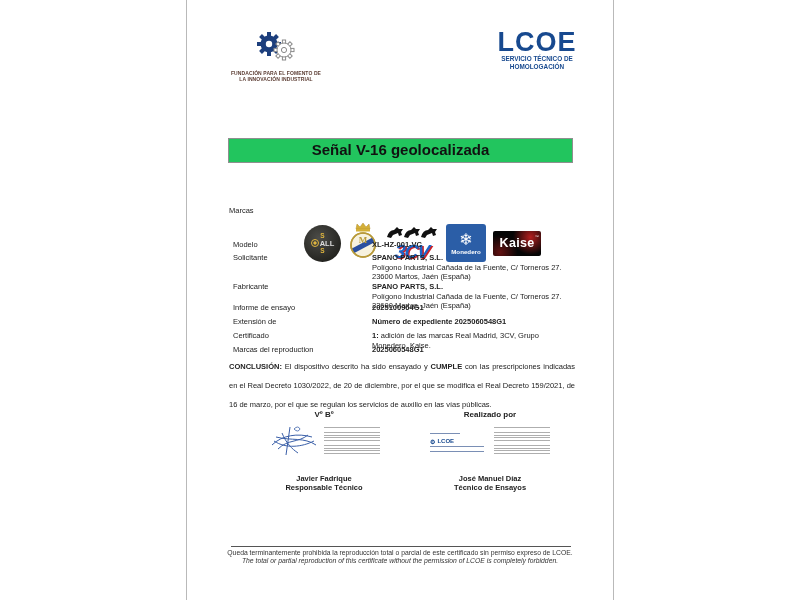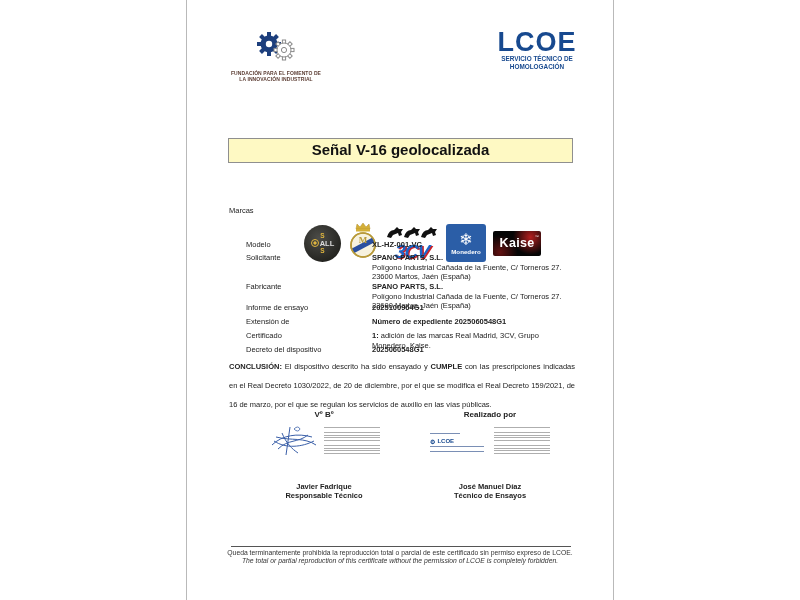--- a/index.html
+++ b/index.html
@@ -12,27 +12,27 @@
   .ffii-text{font-size:5px;font-weight:bold;color:#5c3d33;line-height:6px;margin-top:2px;letter-spacing:.1px;}
   .lcoe{left:300px;top:30px;width:100px;text-align:center;color:#17498f;}
   .lcoe-name{font-size:27px;font-weight:bold;letter-spacing:1px;line-height:25px;}
   .lcoe-sub{font-size:6.4px;font-weight:bold;line-height:7.5px;}
   
   .title{left:0;top:94px;width:100%;text-align:center;color:#1c75c1;font-weight:bold;}
   .title-l1{font-size:14.5px;line-height:17px;}
   .title-l2{font-size:13.5px;line-height:15px;}
   
   .pbox{left:41px;top:138px;width:345px;border:1px solid #8f8f8f;box-sizing:border-box;
-    text-align:center;padding:2px 5px 4px 5px;background:#fef9c3;}
+    text-align:center;padding:2px 5px 4px 5px;background:#22c55e;}
   .pbox-title{font-size:15px;font-weight:bold;color:#111;line-height:17px;}
   .pbox-sub{font-size:7.3px;font-weight:bold;color:#222;line-height:9px;margin-top:1px;}
   
   .flabel{font-size:7.5px;color:#222;}
   .row{left:42px;font-size:7.5px;color:#222;line-height:9.5px;}
-  .row .lab{position:absolute;left:17px;top:0;width:140px;}
+  .row .lab{position:absolute;left:4px;top:0;width:140px;}
   .row .val{position:absolute;left:143px;top:0;width:202px;}
   .b{font-weight:bold;}
   
   .logos{left:117px;top:195px;height:40px;display:flex;align-items:center;gap:7px;margin-top:28px;}
   .sosall{width:37px;height:37px;border-radius:50%;background:radial-gradient(circle at 40% 35%,#4c4c48,#23231f 75%);
     display:flex;flex-direction:column;align-items:center;justify-content:center;color:#e0b63e;font-weight:bold;}
   .sosall .s{font-size:6.5px;line-height:6px;}
   .sosall .mid{display:flex;align-items:center;gap:1px;}
   .sosall .dot{width:8px;height:8px;border-radius:50%;border:1.5px solid #e0b63e;box-sizing:border-box;
     background:radial-gradient(circle,#e0b63e 35%,transparent 40%);}
@@ -53,21 +53,21 @@
   .conc{left:42px;top:357px;width:346px;font-size:7.5px;line-height:19px;color:#222;text-align:justify;}
   .signedline{left:42px;top:398px;font-size:7.5px;color:#222;}
   
   .sigcol{top:410px;width:170px;text-align:center;font-size:7.5px;color:#222;}
   .sig-h{font-weight:bold;font-size:8px;}
   .siggraph{height:40px;margin-top:3px;display:flex;align-items:center;justify-content:center;gap:4px;}
   .tinytext{width:56px;height:30px;background:repeating-linear-gradient(to bottom,#9a9a9a 0 .8px,transparent .8px 2.6px);opacity:.8;}
   .stamp{width:60px;height:32px;display:flex;flex-direction:column;align-items:flex-start;justify-content:center;}
   .stamp .mini{display:flex;align-items:center;gap:2px;color:#17498f;font-weight:bold;font-size:6px;margin:1px 0;}
   .stamp .mline{width:54px;height:6px;background:repeating-linear-gradient(to bottom,#7a8fb5 0 .8px,transparent .8px 2.6px);}
-  .signame{font-weight:bold;line-height:9px;margin-top:20px;}
+  .signame{font-weight:bold;line-height:9px;margin-top:12px;}
   
   .fhr{left:44px;top:546px;width:340px;border-top:1px solid #555;}
   .fl1{left:0;top:549px;width:100%;text-align:center;font-size:6.8px;color:#333;}
   .fl2{left:0;top:557px;width:100%;text-align:center;font-size:6.8px;font-style:italic;color:#333;}
   .fl3{left:0;top:568px;width:100%;text-align:center;font-size:7.2px;color:#2e79c7;}
   .weblink{text-decoration:underline;font-weight:bold;cursor:pointer;}
 </style>
 </head>
 <body>
 
@@ -184,21 +184,21 @@
   </div>
   <div class="abs row" style="top:317px;">
     <span class="lab">Extensión de</span>
     <span class="val b">Número de expediente 2025060548G1</span>
   </div>
   <div class="abs row" style="top:331px;">
     <span class="lab">Certificado</span>
     <span class="val"><span class="b">1:</span><span> adición de las marcas Real Madrid, 3CV, Grupo Monedero, Kaise.</span></span>
   </div>
   <div class="abs row" style="top:345px;">
-    <span class="lab">Decreto del dispositivo</span>
+    <span class="lab">Marcas del reproduction</span>
     <span class="val b">2025060548G1</span>
   </div>
 
   <div class="abs conc">
     <span class="b">CONCLUSIÓN:</span><span> El dispositivo descrito ha sido ensayado y </span><span class="b">CUMPLE</span><span> con las prescripciones indicadas en el Real Decreto 1030/2022, de 20 de diciembre, por el que se modifica el Real Decreto 159/2021, de 16 de marzo, por el que se regulan los servicios de auxilio en las vías públicas.</span>
   </div>
 
   <div class="abs sigcol" style="left:52px;">
     <div class="sig-h">Vº Bº</div>
     <div class="siggraph">

